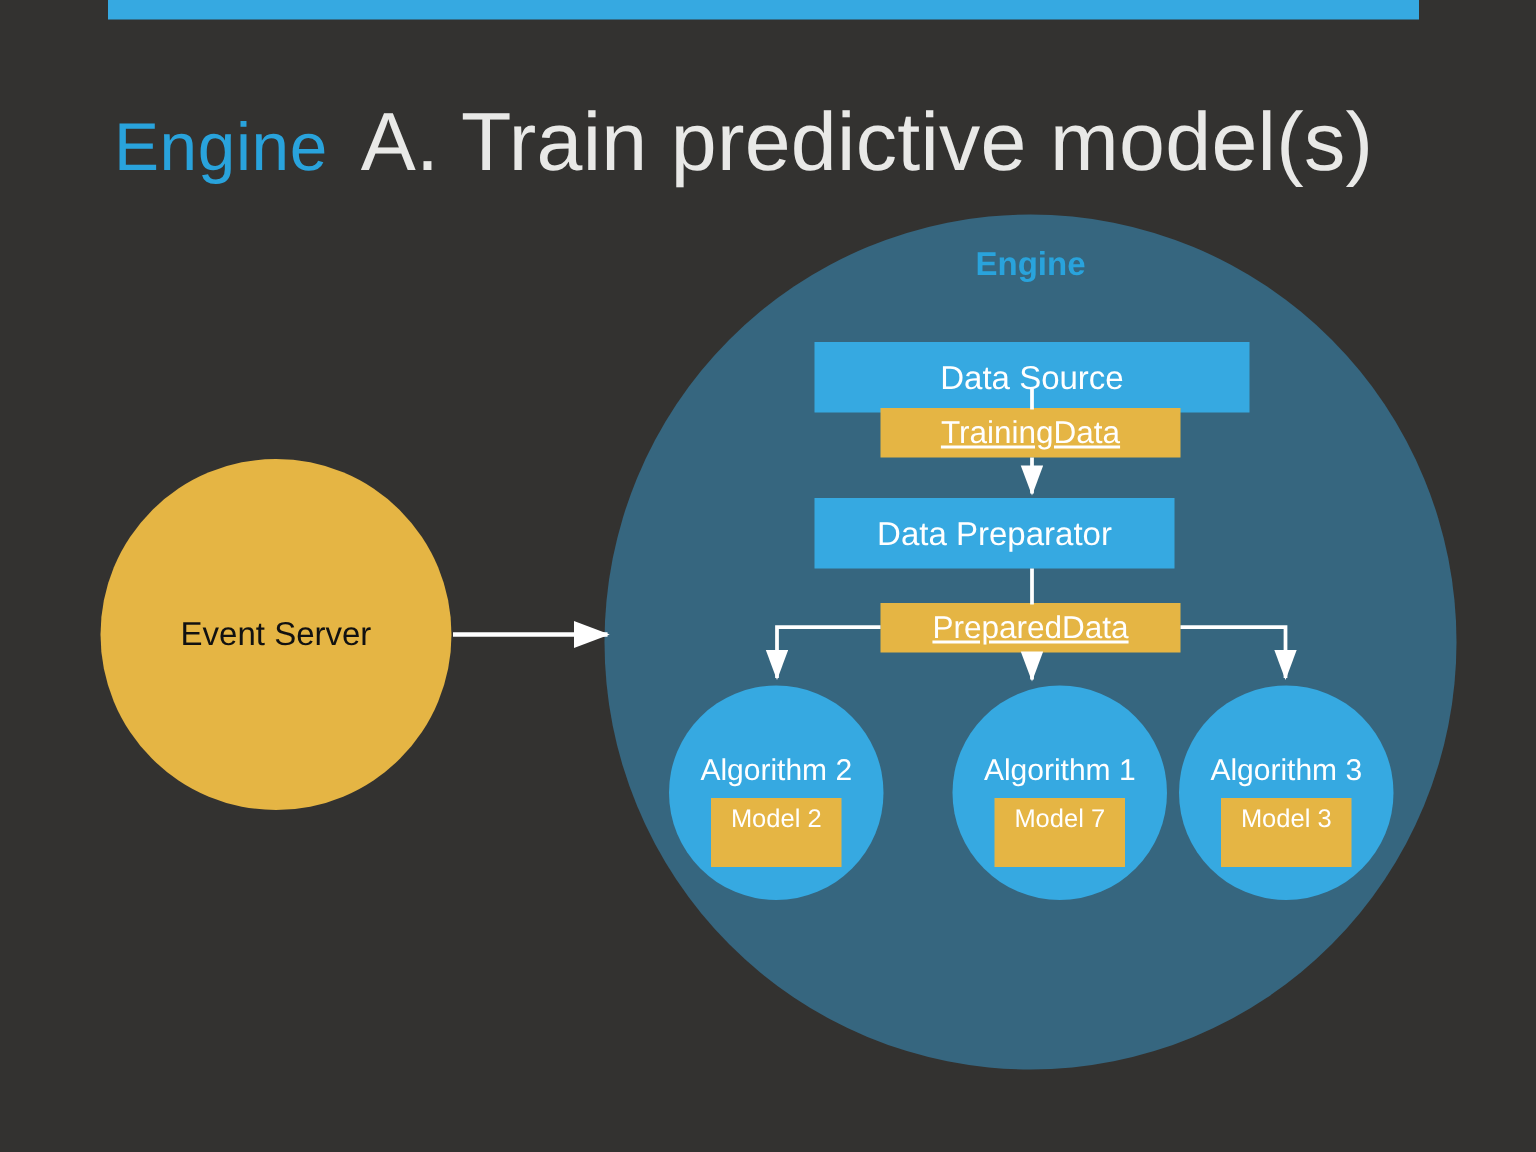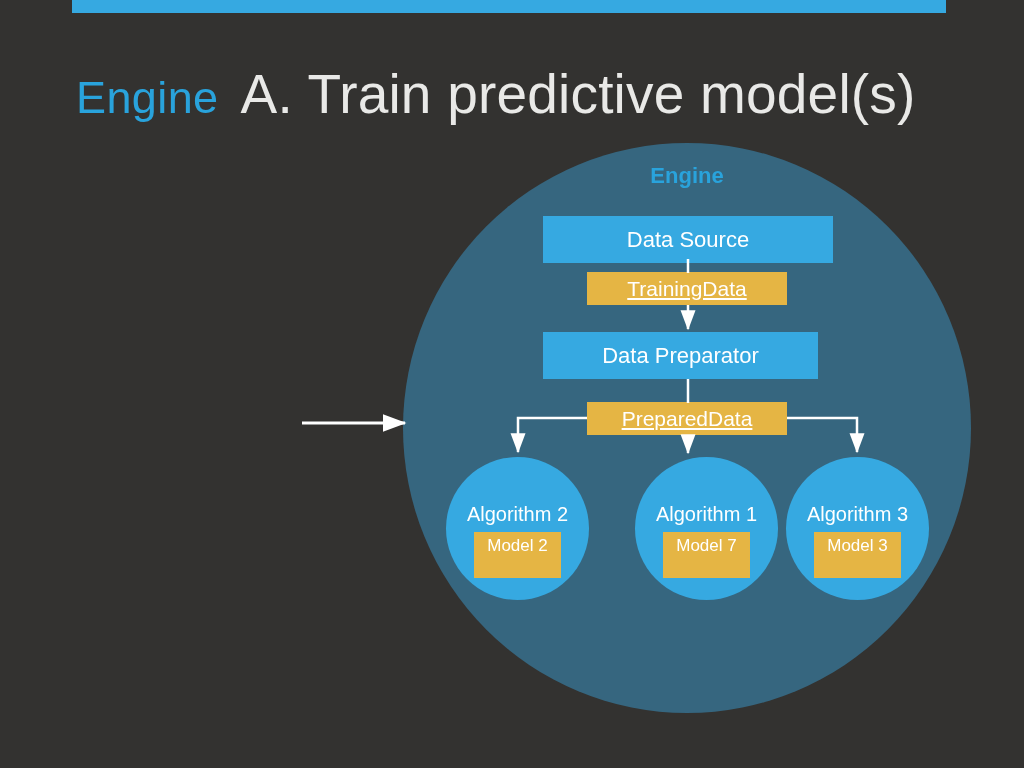--- a/index.html
+++ b/index.html
@@ -107,23 +107,23 @@
     position: absolute;
     background: #e5b544;
     display: flex;
     align-items: center;
     justify-content: center;
     color: #ffffff;
     font-size: 21px;
     text-decoration: underline;
   }
 
-  #box-data-source   { left: 543px; top: 216px; width: 290px; height: 47px; }
+  #box-data-source   { left: 543px; top: 228px; width: 290px; height: 47px; }
   #box-training-data { left: 587px; top: 272px; width: 200px; height: 33px; }
-  #box-data-prep     { left: 543px; top: 332px; width: 275px; height: 47px; }
+  #box-data-prep     { left: 543px; top: 332px; width: 240px; height: 47px; }
   #box-prepared-data { left: 587px; top: 402px; width: 200px; height: 33px; }
 
   
   .algo-circle {
     position: absolute;
     border-radius: 50%;
     background: #36a9e1;
     display: flex;
     flex-direction: column;
     align-items: center;
@@ -168,20 +168,23 @@
   <div id="top-bar"></div>
 
   <div id="title-row">
     <span id="title-eyebrow">Engine</span>
     <span id="title-main">A. Train predictive model(s)</span>
   </div>
 
   <div id="engine-circle"></div>
   <div id="engine-circle-label">Engine</div>
 
+  <div id="event-server">
+    <span id="event-server-label">Event Server</span>
+  </div>
 
   <div class="proc-box" id="box-data-source">
     <span>Data Source</span>
   </div>
 
   <div class="data-box" id="box-training-data">
     <span>TrainingData</span>
   </div>
 
   <div class="proc-box" id="box-data-prep">

